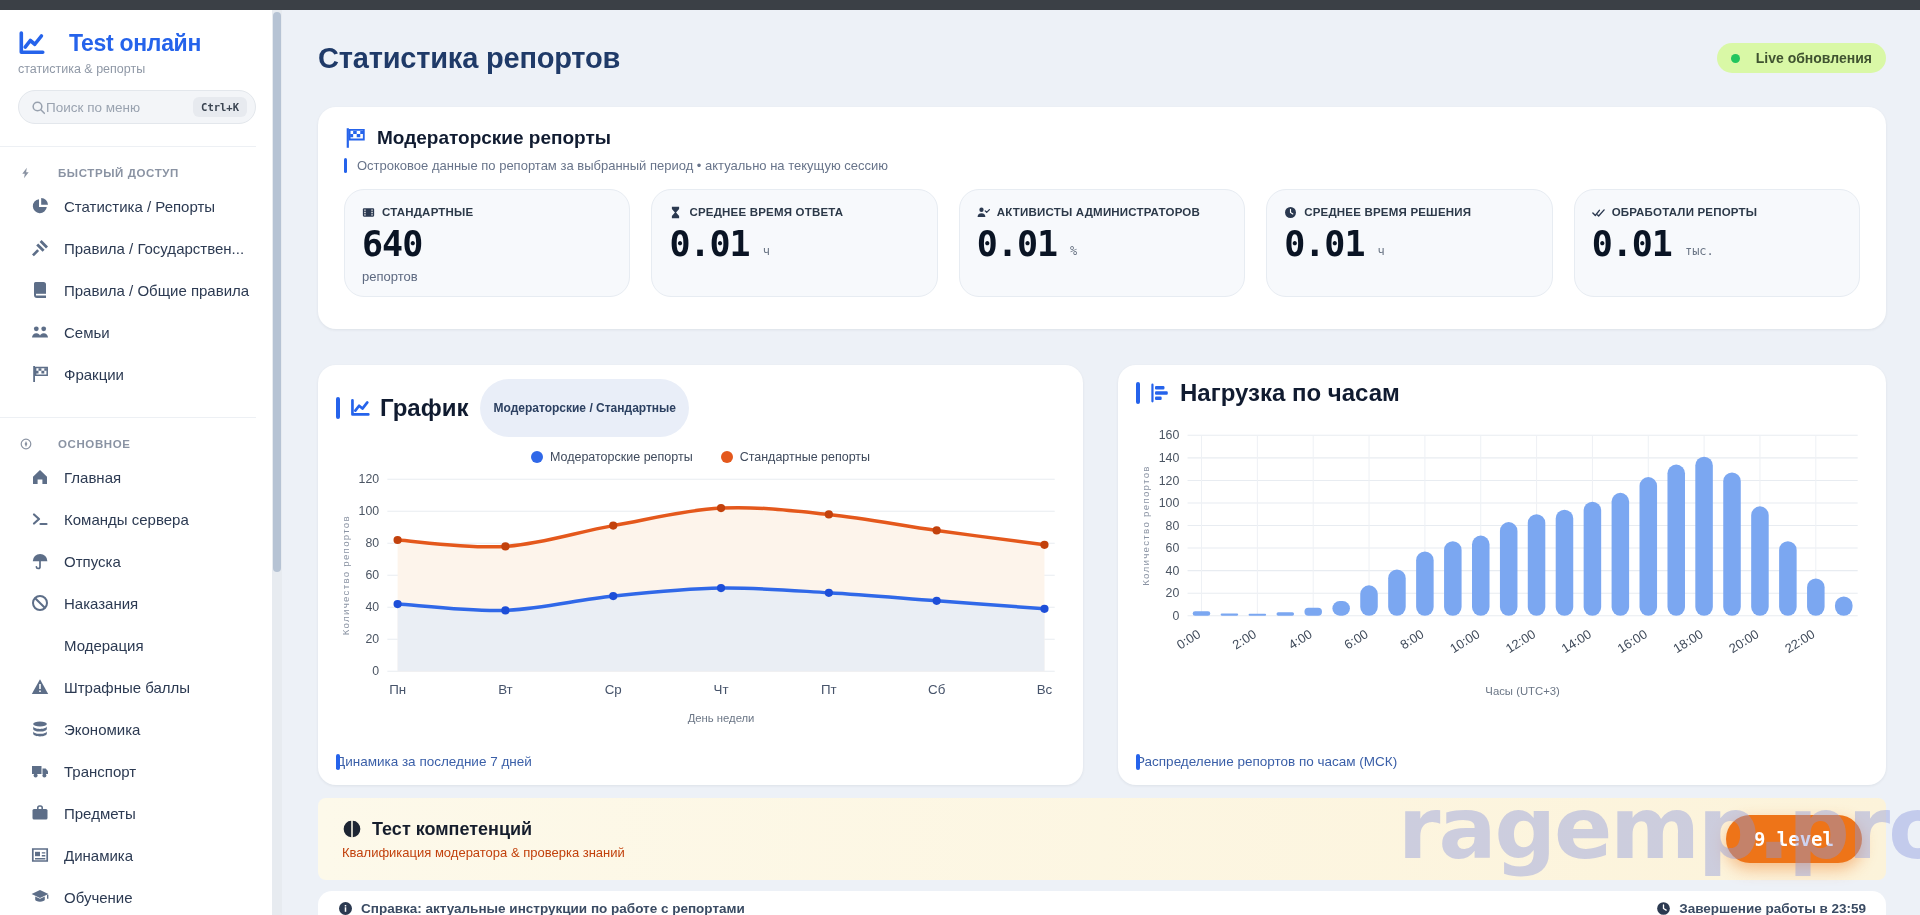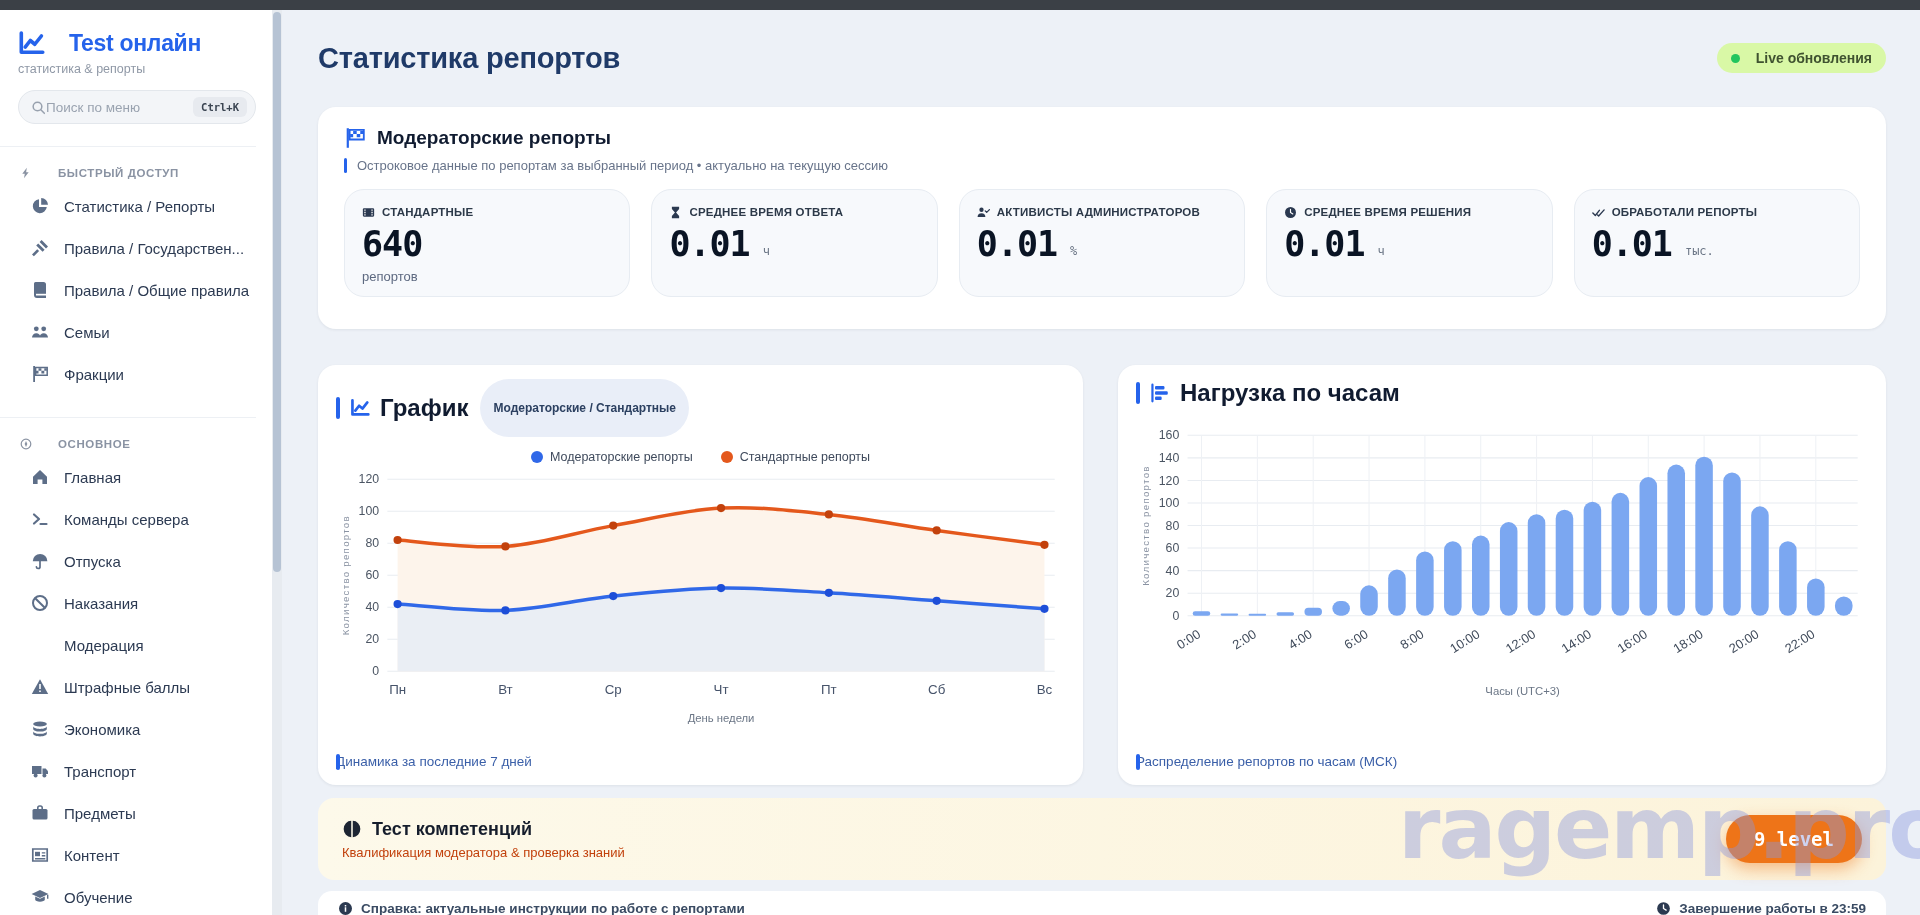--- a/index.html
+++ b/index.html
@@ -82,21 +82,21 @@
   .chart-badge{background:#e9eef8;color:#2c4061;font-size:12px;font-weight:700;border-radius:999px;padding:22px 13px;margin-left:2px}
   .legend{display:flex;justify-content:center;gap:28px;margin-top:10px;height:20px;align-items:center}
   .legend-item{display:flex;align-items:center;gap:7px;font-size:12.5px;color:#3f4a5c}
   .legend-dot{width:12px;height:12px;border-radius:50%}
   .chart-svg{width:100%;display:block;margin-top:4px}
   svg text{font-family:"Liberation Sans",sans-serif}
   .caption-row{position:relative;margin-top:auto;height:22px}
   .caption-row .accent-bar{position:absolute;left:0;top:3px;height:16px;width:4px}
   .caption-text{display:block;font-size:13.5px;font-weight:500;color:#3a5fa8;line-height:22px}
 
-  .banner{position:absolute;top:788px;left:36px;right:34px;height:82px;border-radius:16px;
+  .banner{position:absolute;top:788px;left:36px;right:34px;height:82px;border-radius:8px;
           background:linear-gradient(90deg,#fdf9ea 0%,#fcf3da 100%);display:flex;align-items:center;
           justify-content:space-between;padding:0 24px;z-index:1}
   .banner-title-row{display:flex;align-items:center;gap:10px}
   .banner-title-row .ic{color:#1d2533;width:20px;height:20px}
   .banner-title-row .ic svg{width:20px;height:20px}
   .banner-title{font-size:18px;font-weight:800;color:#151d2c}
   .banner-sub{margin-top:5px;font-size:13px;font-weight:500;color:var(--c-banner-sub)}
   .level-btn{position:relative;z-index:7;background:var(--c-btn-orange);color:#fff;border:none;cursor:pointer;
              font-family:"DejaVu Sans Mono",monospace;font-size:19px;font-weight:700;border-radius:999px;
              padding:13px 28px;box-shadow:0 6px 16px rgba(238,116,24,.45)}
@@ -246,21 +246,21 @@
               <rect x="1.5" y="5" width="15" height="10.5" rx="1.5"></rect>
             </svg></span>
           <span class="side-item-label">Предметы</span>
         </div>
         <div class="side-item">
           <span class="ic"><svg viewBox="0 0 18 18" fill="currentColor">
               <path d="M1.8 3h14.4v12H1.8z" fill="none" stroke="currentColor" stroke-width="1.7"></path>
               <path d="M4 5.8h5v4.4H4z"></path>
               <path d="M10.8 6.2h3.5v1.4h-3.5zM10.8 9h3.5v1.4h-3.5zM4 12h10.3v1.4H4z"></path>
             </svg></span>
-          <span class="side-item-label">Контент</span>
+          <span class="side-item-label">Динамика</span>
         </div>
         <div class="side-item">
           <span class="ic"><svg viewBox="0 0 18 18" fill="currentColor">
               <path d="M9 2 17.4 6 9 10 .6 6z"></path>
               <path d="M4.2 8.4v3.4c0 1 2.2 1.9 4.8 1.9s4.8-.9 4.8-1.9V8.4L9 10.7z"></path>
               <path d="M16 6.8h1.4v4H16z"></path>
             </svg></span>
           <span class="side-item-label">Обучение</span>
         </div>
       </div>

